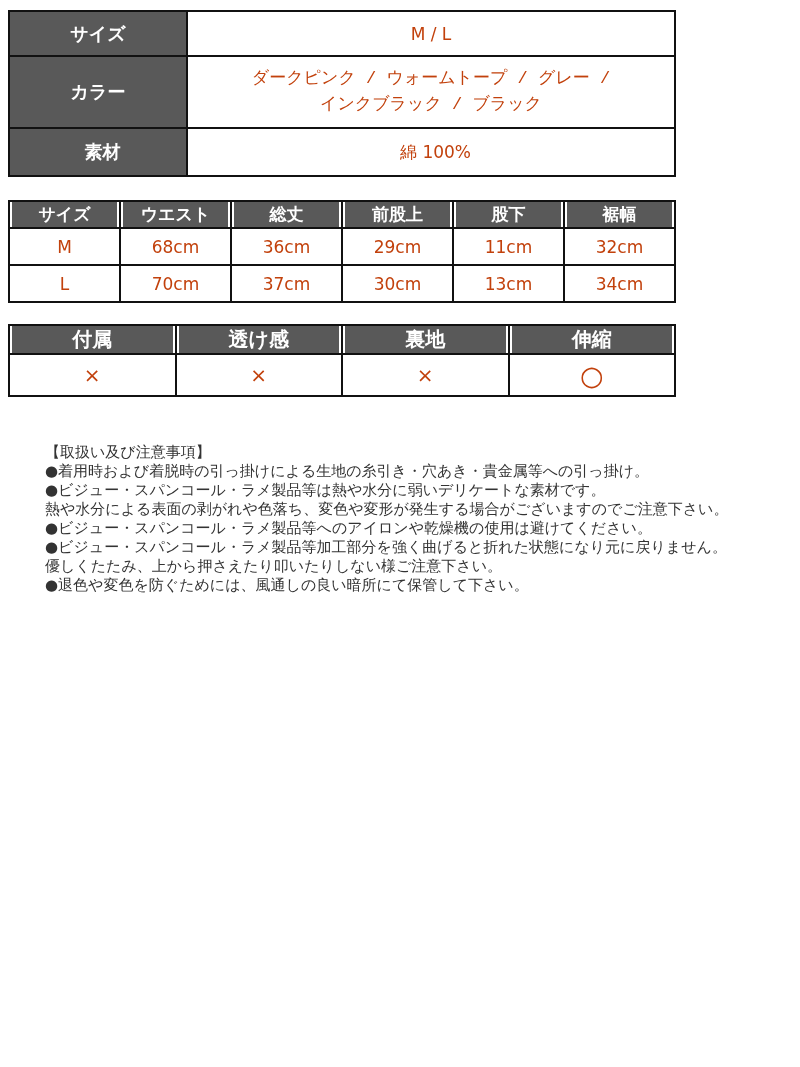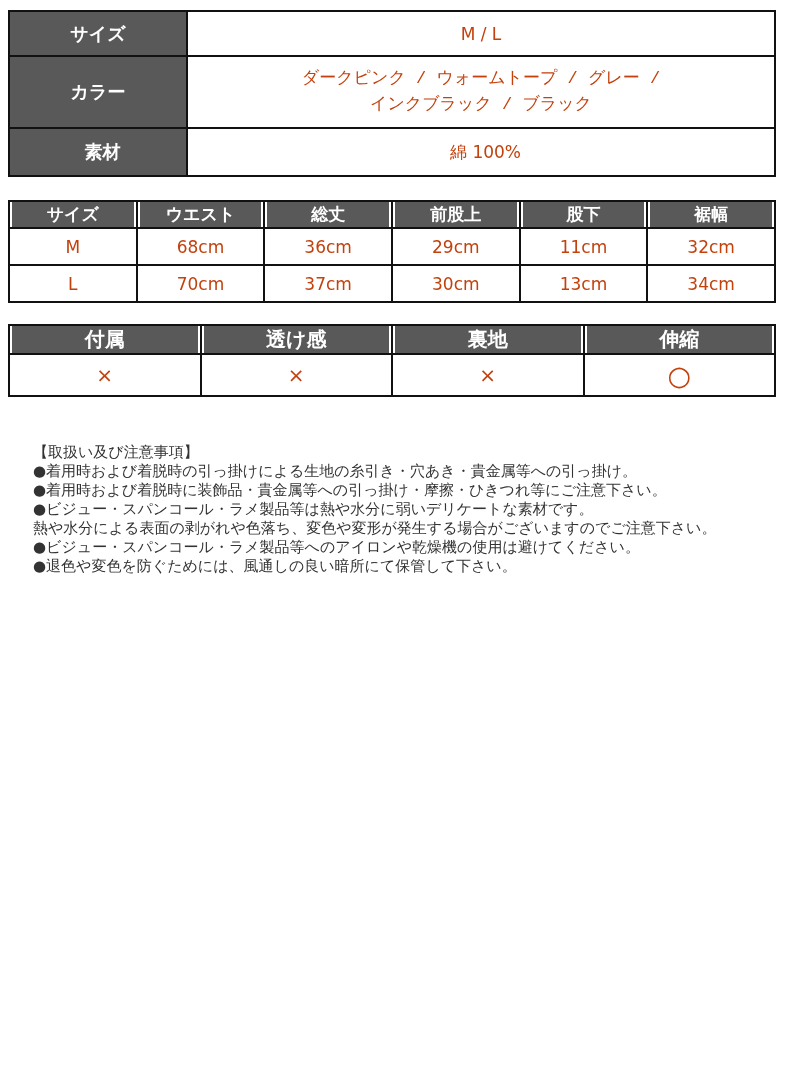--- a/index.html
+++ b/index.html
@@ -13,21 +13,21 @@
     font-family: "DejaVu Sans", "Liberation Sans", sans-serif;
     color: #333333;
     overflow: hidden;
   }
   .sheet {
     padding: 10px 8px 0 8px;
     box-sizing: border-box;
   }
   table {
     border-collapse: collapse;
-    width: 768px;
+    width: 668px;
     table-layout: fixed;
     border-radius: 7px;
   }
   th, td {
     border: 2px solid #111111;
     text-align: center;
     vertical-align: middle;
     padding: 0;
   }
   th {
@@ -64,21 +64,21 @@
   .t3 td { height: 40px; font-size: 20px; }
   .t3 td.circle { font-size: 27px; font-weight: normal; }
 
   
   .notes {
     margin: 46px 0 0 25px;
     font-size: 15px;
     line-height: 19px;
     color: #333333;
   }
-  .notes div { white-space: nowrap; }
+  .notes div { white-space: nowrap; margin-left: 12px; }
 </style>
 </head>
 <body>
 
 <div class="sheet">
 
   <table class="t1">
     <tbody>
       <tr class="row-size">
         <th>サイズ</th>
@@ -144,20 +144,21 @@
         <td>×</td>
         <td>×</td>
         <td class="circle">○</td>
       </tr>
     </tbody>
   </table>
 
   <div class="notes">
     <div>【取扱い及び注意事項】</div>
     <div>●着用時および着脱時の引っ掛けによる生地の糸引き・穴あき・貴金属等への引っ掛け。</div>
-    <div>●着用時および着脱時に装飾品・貴金属等への引っ掛け・摩擦・ひきつれ等にご注意下さい。</div>
     <div>●ビジュー・スパンコール・ラメ製品等は熱や水分に弱いデリケートな素材です。</div>
     <div>熱や水分による表面の剥がれや色落ち、変色や変形が発生する場合がございますのでご注意下さい。</div>
     <div>●ビジュー・スパンコール・ラメ製品等へのアイロンや乾燥機の使用は避けてください。</div>
+    <div>●ビジュー・スパンコール・ラメ製品等加工部分を強く曲げると折れた状態になり元に戻りません。</div>
+    <div>優しくたたみ、上から押さえたり叩いたりしない様ご注意下さい。</div>
     <div>●退色や変色を防ぐためには、風通しの良い暗所にて保管して下さい。</div>
   </div>
 
 </div>
 
 </body></html>

